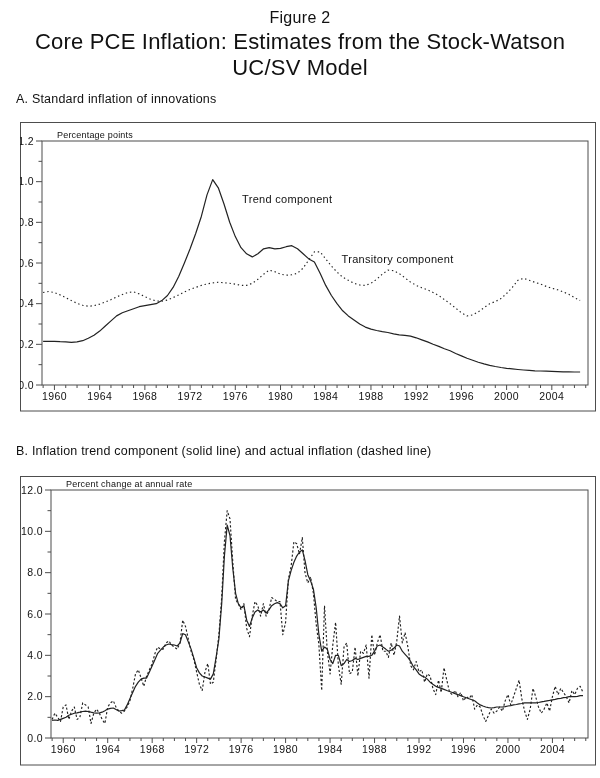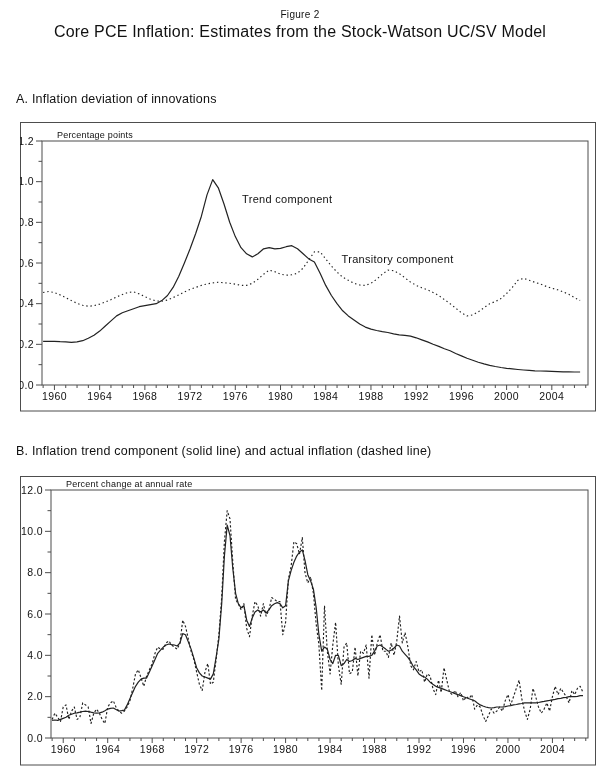--- a/index.html
+++ b/index.html
@@ -1,40 +1,40 @@
 <!DOCTYPE html>
 <html><head>
 <meta charset="utf-8">
 <style>
   html,body{margin:0;padding:0;background:#fff;}
   #page{position:relative;width:600px;height:778px;background:#ffffff;overflow:hidden;
         font-family:"Liberation Sans","DejaVu Sans",sans-serif;color:#111;}
   .fig-title{position:absolute;top:9px;left:0;width:600px;text-align:center;
-             font-size:10px;letter-spacing:.3px;}
-  .fig-subtitle{position:absolute;top:23px;left:0;width:600px;text-align:center;
-                font-size:16px;letter-spacing:.2px;}
+             font-size:16px;letter-spacing:.3px;}
+  .fig-subtitle{position:absolute;top:29px;left:0;width:600px;text-align:center;
+                font-size:22px;letter-spacing:.2px;}
   .panel-heading{position:absolute;left:16px;font-size:12.5px;letter-spacing:.2px;}
   #heading-a{top:92px;}
   #heading-b{top:444px;}
   svg{position:absolute;left:20px;}
   #panel-a-chart{top:122px;}
   #panel-b-chart{top:476px;}
   svg text{font-family:"Liberation Sans","DejaVu Sans",sans-serif;fill:#111;}
   .tick-label{font-size:10.5px;letter-spacing:.4px;}
   .axis-title{font-size:9px;letter-spacing:.2px;}
   .annot{font-size:11px;letter-spacing:.3px;}
 </style>
 </head>
 <body>
 <div id="page">
 
   <div class="fig-title">Figure 2</div>
   <div class="fig-subtitle">Core PCE Inflation:  Estimates from the Stock-Watson UC/SV Model</div>
 
-  <div class="panel-heading" id="heading-a">A.  Inflation deviation of innovations</div>
+  <div class="panel-heading" id="heading-a">A.  Standard inflation of innovations</div>
   <svg id="panel-a-chart" width="576" height="290" viewBox="0 0 576 290">
       <rect x="0.5" y="0.5" width="575" height="288.5" fill="none" stroke="#4d4d4d" stroke-width="1"></rect>
       <rect x="22" y="19" width="546" height="244" fill="none" stroke="#4d4d4d" stroke-width="1"></rect>
       <line x1="16" y1="263" x2="22" y2="263" stroke="#4d4d4d" stroke-width="1"></line>
       <text x="14" y="266.5" class="tick-label" text-anchor="end">0.0</text>
       <line x1="16" y1="222.33333333333331" x2="22" y2="222.33333333333331" stroke="#4d4d4d" stroke-width="1"></line>
       <text x="14" y="225.83333333333331" class="tick-label" text-anchor="end">0.2</text>
       <line x1="16" y1="181.66666666666666" x2="22" y2="181.66666666666666" stroke="#4d4d4d" stroke-width="1"></line>
       <text x="14" y="185.16666666666666" class="tick-label" text-anchor="end">0.4</text>
       <line x1="16" y1="140.99999999999997" x2="22" y2="140.99999999999997" stroke="#4d4d4d" stroke-width="1"></line>

